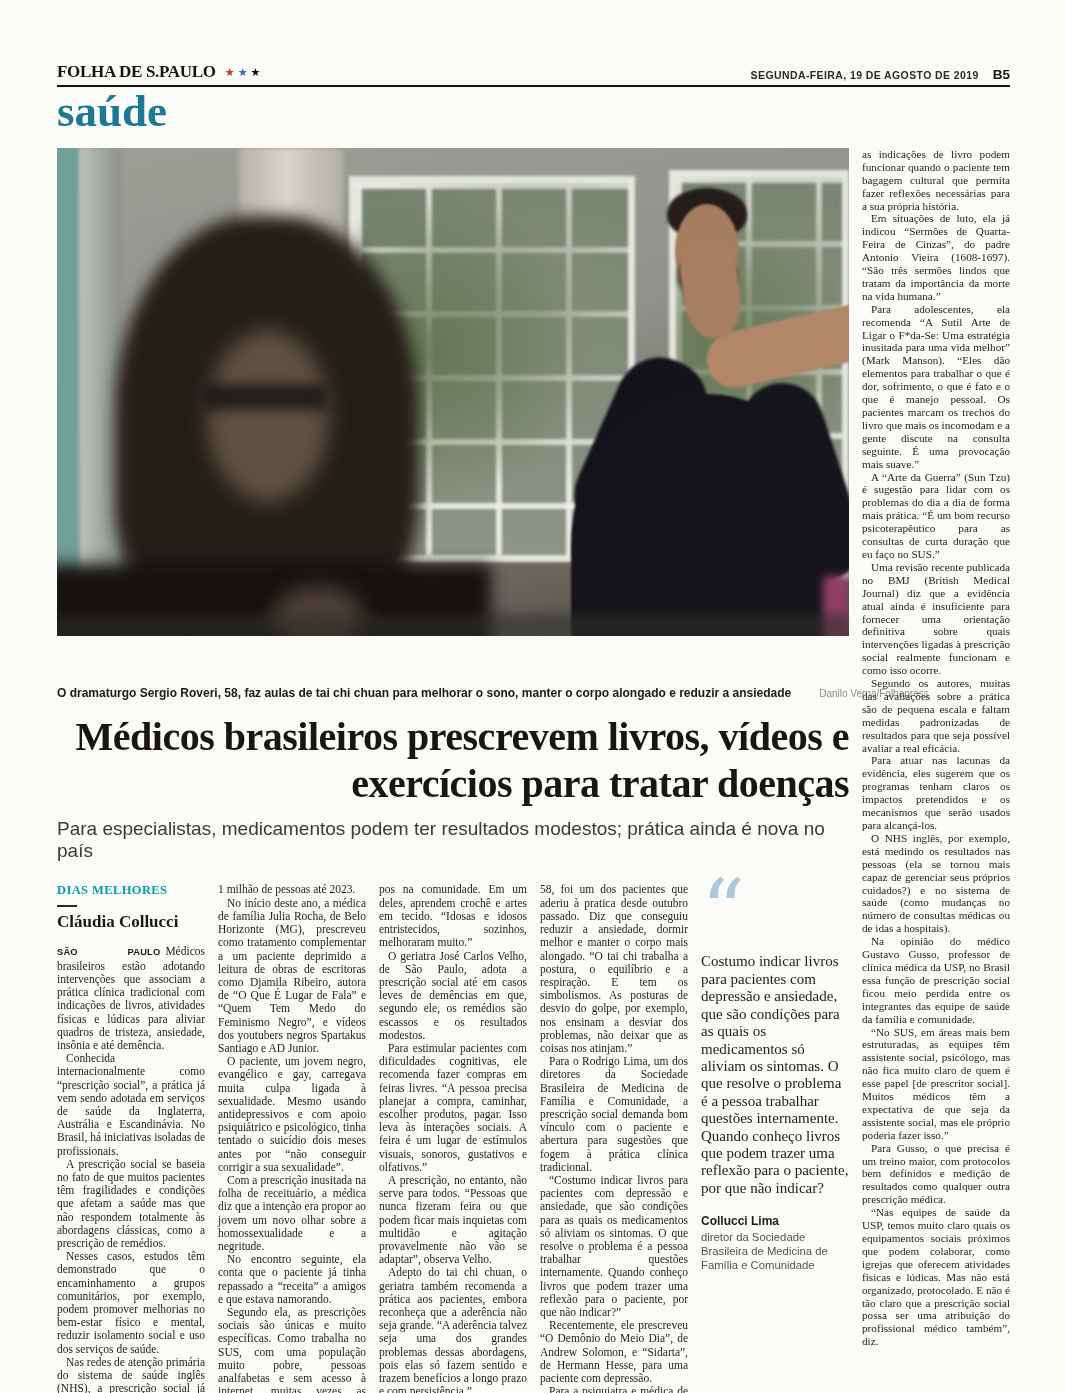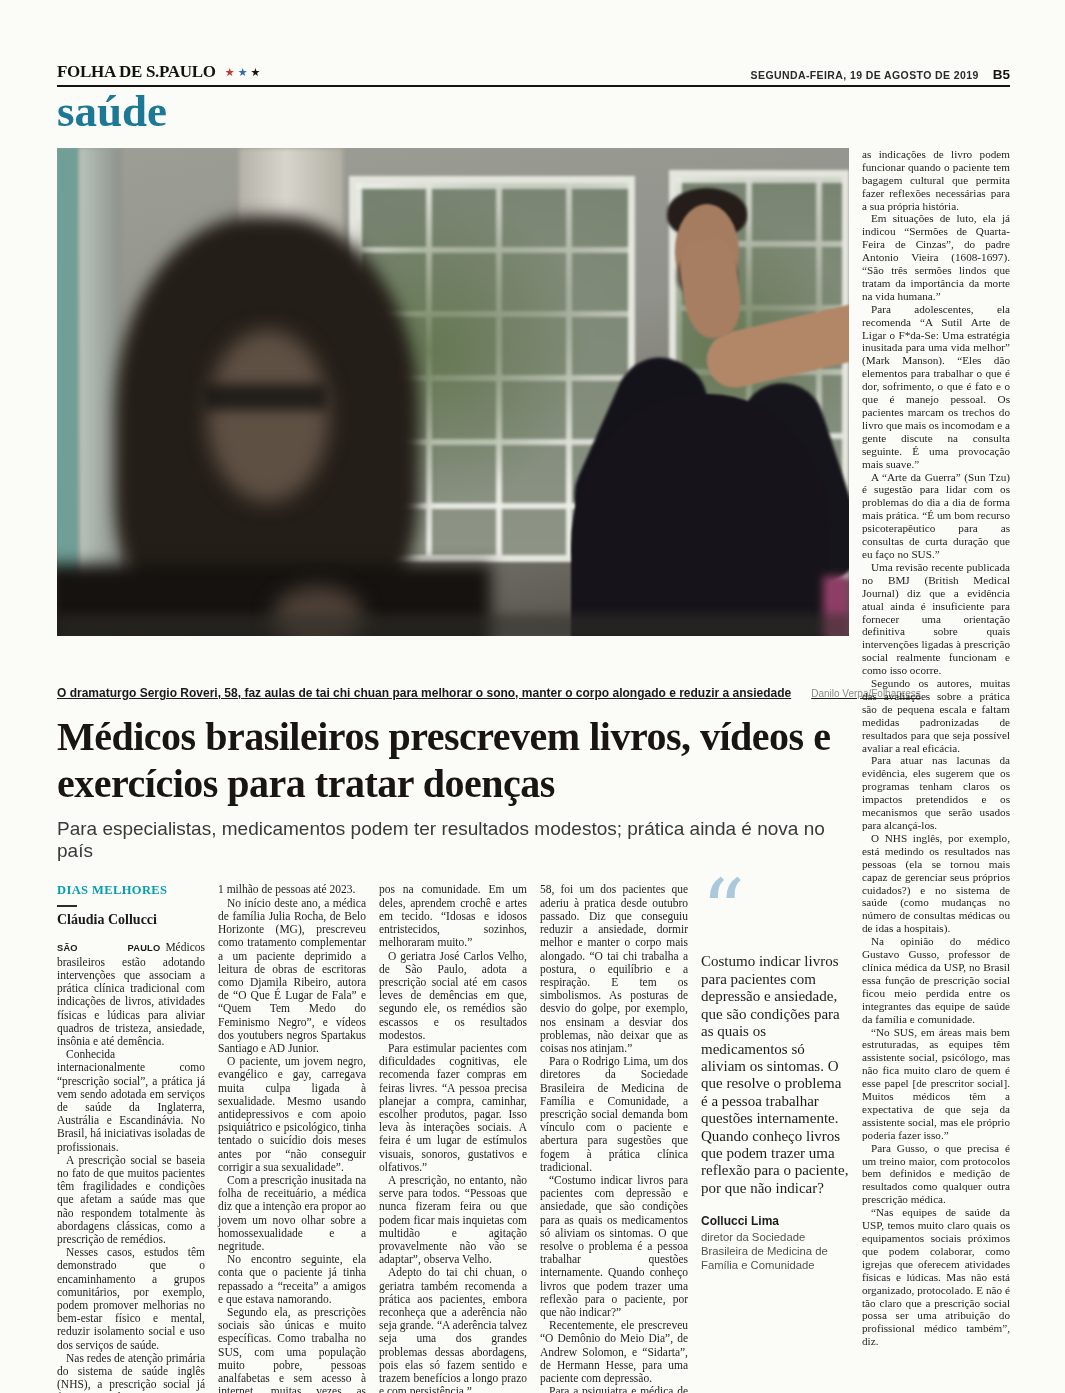--- a/index.html
+++ b/index.html
@@ -64,37 +64,37 @@
   .magenta-object { left:766px; top:428px; width:26px; height:62px; background:#8e3e66; filter:blur(4px); }
   .woman-hair { left:58px; top:68px; width:304px; height:426px; background:#241e18;
                 border-radius:46% 46% 34% 34%; filter:blur(8px); }
   .woman-face { left:150px; top:182px; width:122px; height:172px; background:#5f5044;
                 border-radius:50%; filter:blur(10px); }
   .woman-glasses { left:146px; top:236px; width:124px; height:26px; background:rgba(24,21,19,.85); filter:blur(6px); }
   .woman-body { left:-12px; top:416px; width:446px; height:84px; background:#15120f; filter:blur(8px); }
   .woman-hand { left:216px; top:438px; width:90px; height:60px; background:#4d4037; border-radius:50%; filter:blur(10px); }
   .floor-shade { left:0; top:466px; width:792px; height:26px; background:rgba(50,47,41,.55); filter:blur(5px); }
   
-  .caption-row { margin-top:7px; display:flex; align-items:baseline; gap:20px;text-decoration:underline; }
+  .caption-row { margin-top:7px; display:flex; align-items:baseline; gap:28px; }
   .caption { font-family:"Liberation Sans", sans-serif; font-weight:bold; font-size:12px; color:#1c1a18; white-space:nowrap; }
   .credit { font-family:"Liberation Sans", sans-serif; font-size:10px; color:#8b8b87; white-space:nowrap;margin-top:45px; }
   
   .headline { margin-top:14px; font-family:"Liberation Serif", serif; font-weight:bold;
-              font-size:40px; line-height:1.17; letter-spacing:-0.5px; color:#181512; }
+              font-size:40px; line-height:1.17; letter-spacing:-0.5px; color:#181512;text-align:right; }
   .subheadline { margin-top:11px; font-family:"Liberation Sans", sans-serif; font-size:19px; color:#3a3a38; }
   
   .cols { margin-top:21px; display:flex; gap:13px; }
   .col { width:148px; }
   .para { font-size:11.5px; line-height:13.2px; text-align:justify; color:#1d1d1b; }
   .para.indent { text-indent:9px; }
   .right-col .para { font-size:11.2px; line-height:12.9px; }
   .kicker { font-family:Liberation Serif, serif; font-weight:bold; font-size:12.5px;
             letter-spacing:0.4px; color:#009fb1; }
   .byline-rule { width:20px; height:2px; background:#2b2b29; margin:7px 0 5px; }
-  .byline { font-family:"Liberation Serif", serif; font-weight:bold; font-size:14px; color:#1c1a18; margin-bottom:13px; }
+  .byline { font-family:"Liberation Serif", serif; font-weight:bold; font-size:17px; color:#1c1a18; margin-bottom:13px; }
   .dateline { font-family:"Liberation Sans", sans-serif; font-weight:bold; font-size:9.3px;
               letter-spacing:0.2px; color:#1c1a18; margin-right:5px; }
   
   .pullquote { padding-top:2px; }
   .qmark { font-family:"DejaVu Serif", serif; font-size:86px; line-height:0.62; height:52px;
            color:#aac9dd; overflow:visible; }
   .qtext { margin-top:16px; font-family:"Liberation Serif", serif; font-size:15px; line-height:17.4px; color:#1d1d1b; }
   .qauthor { margin-top:17px; font-family:"Liberation Sans", sans-serif; font-weight:bold; font-size:12px; color:#1c1c1a; }
   .qrole { margin-top:2px; font-family:"Liberation Sans", sans-serif; font-size:11.3px; line-height:14px; color:#55534f; }
 </style>

